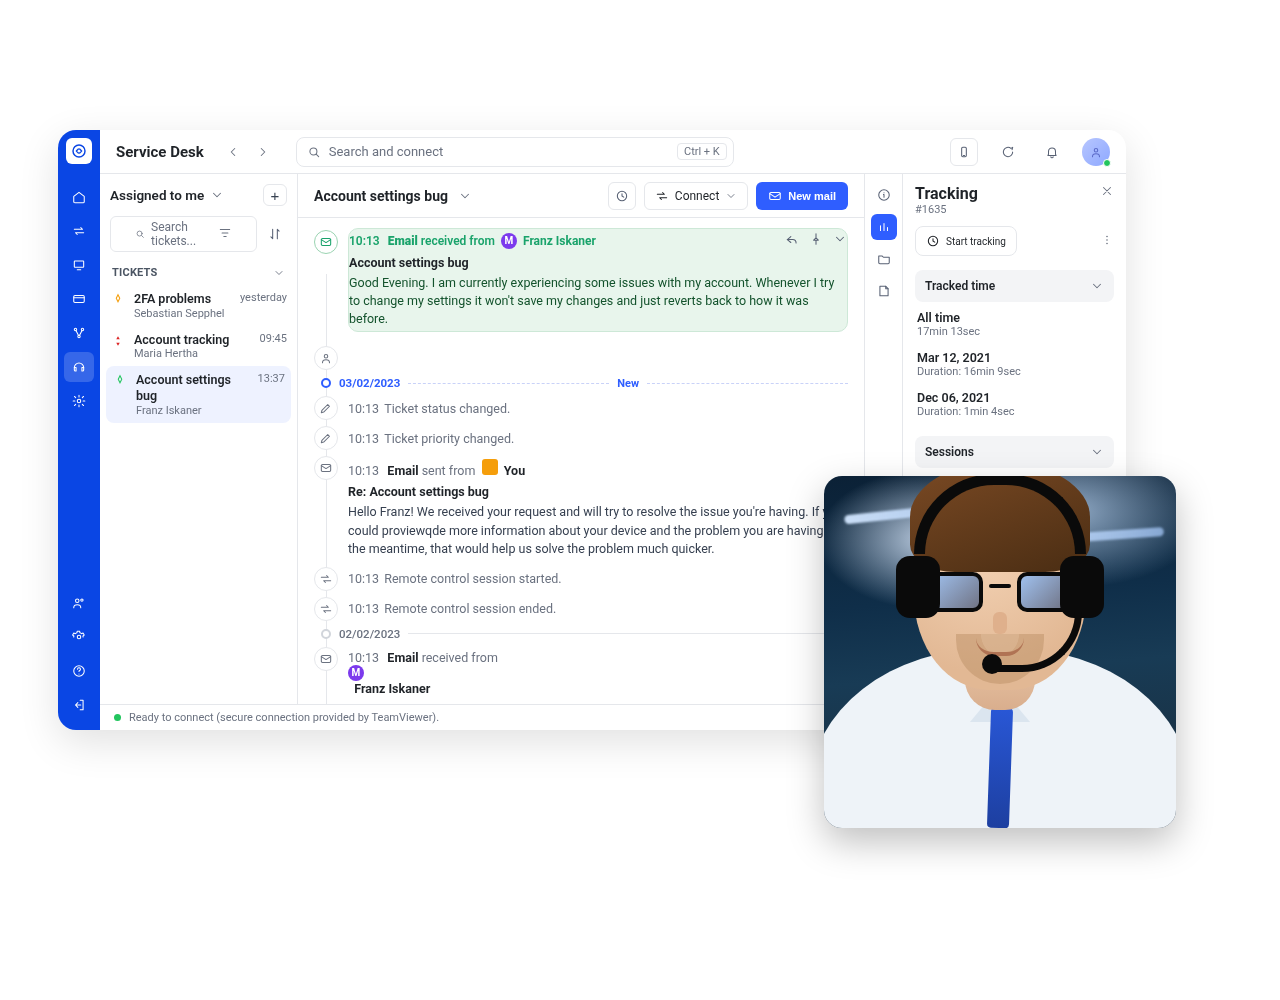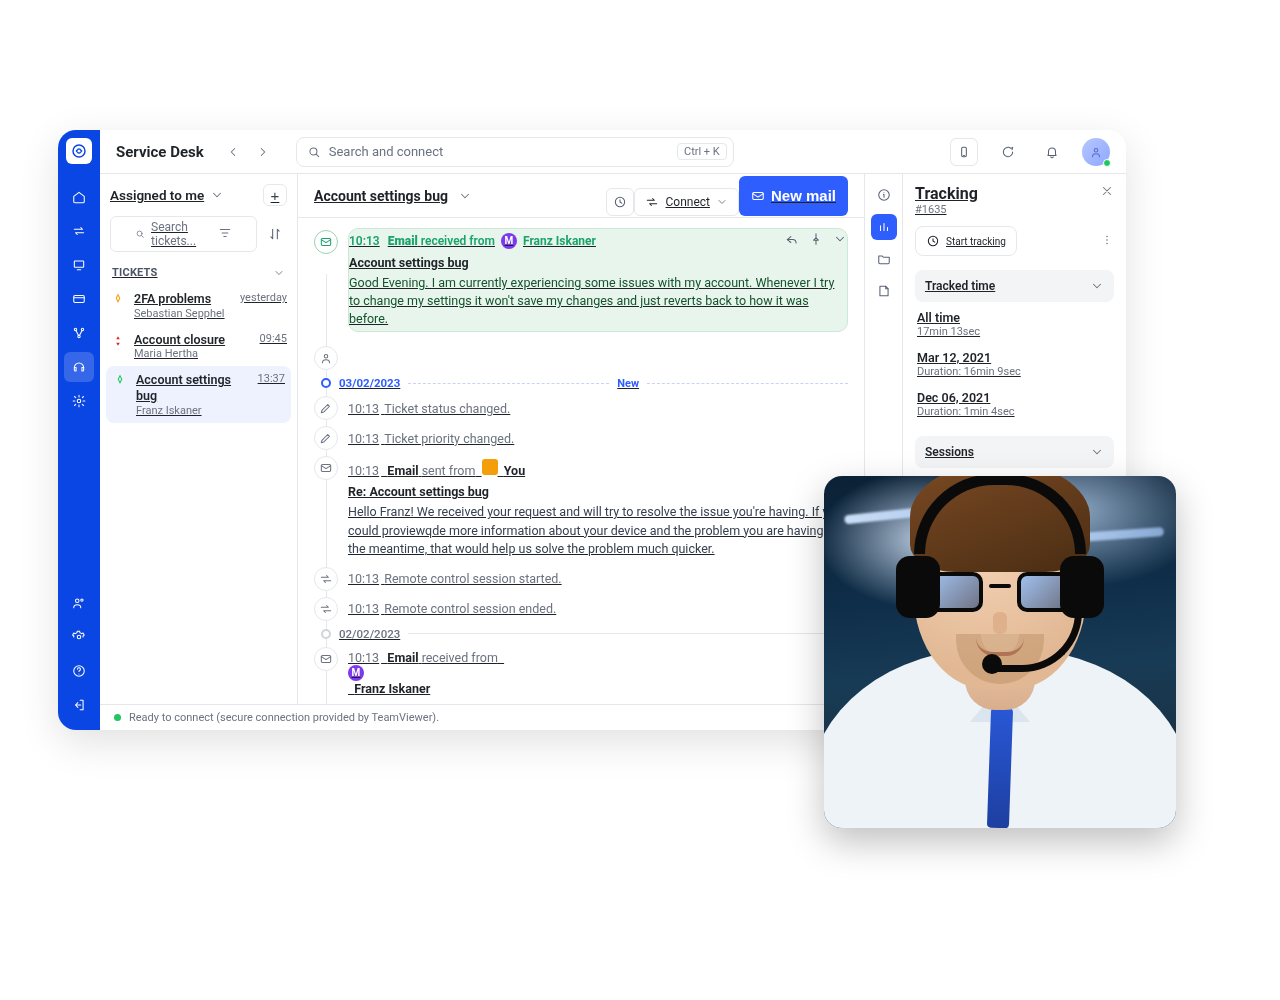--- a/index.html
+++ b/index.html
@@ -36,21 +36,21 @@
   .title{font-weight:700;font-size:15px;}
   .navbtn{width:26px;height:26px;border-radius:6px;display:flex;align-items:center;justify-content:center;cursor:pointer;color:#6b7280;}
   .navbtns{display:flex;gap:4px;margin-left:auto;}
   .searchbox{margin-left:4px;flex:0 0 438px;height:30px;border:1px solid var(--grey-border);border-radius:8px;display:flex;align-items:center;padding:0 6px 0 10px;color:#6b7280;font-size:13px;gap:8px;}
   .searchbox .kbd{margin-left:auto;border:1px solid var(--grey-border);border-radius:4px;padding:1px 6px;font-size:11px;color:#6b7280;}
   .top-icon{width:28px;height:28px;border:1px solid var(--grey-border);border-radius:6px;display:flex;align-items:center;justify-content:center;color:#586174;}
   .top-icon.borderless{border:none;}
   .avatar{width:28px;height:28px;border-radius:50%;background:linear-gradient(135deg,#b7c6ff,#8ea8ff);position:relative;display:flex;align-items:center;justify-content:center;}
   .avatar .dot{position:absolute;right:-1px;bottom:-1px;width:8px;height:8px;border-radius:50%;background:#22c55e;border:1.5px solid #fff;}
 
-  .body{flex:1;display:flex;min-height:0;text-decoration:underline;}
+  .body{flex:1;display:flex;min-height:0;}
 
   
   .panel{width:198px;border-right:1px solid var(--grey-border);display:flex;flex-direction:column;}
   .panel-head{padding:10px 10px;display:flex;align-items:center;gap:6px;font-size:13.5px;font-weight:600;}
   .addbtn{margin-left:auto;width:24px;height:22px;border:1px solid var(--grey-border);border-radius:6px;display:flex;align-items:center;justify-content:center;font-size:15px;color:#374151;cursor:pointer;background:#fff;}
   .panel-search{padding:0 10px;display:flex;gap:6px;align-items:center;}
   .panel-search .box{flex:1;height:36px;border:1px solid var(--grey-border);border-radius:6px;display:flex;align-items:center;padding:0 24px;font-size:12px;color:#6b7280;gap:6px;}
   .panel-search .box .filter{margin-left:auto;color:#6b7280;}
   .sortbtn{width:24px;height:28px;display:flex;align-items:center;justify-content:center;color:#586174;cursor:pointer;}
   .section-head{display:flex;align-items:center;justify-content:space-between;padding:14px 12px 6px;font-size:11px;font-weight:700;letter-spacing:.02em;color:#4b5563;}
@@ -61,24 +61,24 @@
   .ticket .t-sub{font-size:11px;color:var(--grey-text);}
   .ticket .ts{font-size:11px;color:var(--grey-text);white-space:nowrap;}
   .ticket.selected{background:#eef2ff;border-radius:8px;margin:0 6px;padding:6px 6px;}
 
   
   .convo{flex:1;display:flex;min-width:0;}
   .convo-main{flex:1;min-width:0;display:flex;flex-direction:column;}
   .convo-head{height:44px;display:flex;align-items:center;gap:10px;padding:0 16px;border-bottom:1px solid var(--grey-border);}
   .convo-title{font-size:14px;font-weight:700;}
   .chev{color:#6b7280;}
-  .convo-actions{margin-left:auto;display:flex;align-items:flex-end;}
+  .convo-actions{margin-left:auto;display:flex;align-items:center;gap:8px;}
   .iconbtn{width:28px;height:28px;border:1px solid var(--grey-border);border-radius:6px;display:flex;align-items:center;justify-content:center;color:#586174;cursor:pointer;background:#fff;}
   .btn-outline{height:28px;border:1px solid var(--grey-border);border-radius:6px;display:flex;align-items:center;gap:6px;padding:0 10px;font-size:12px;cursor:pointer;background:#fff;}
-  .btn-primary{height:40px;background:var(--blue2);color:#fff;border:none;border-radius:6px;display:flex;align-items:center;gap:6px;padding:0 12px;font-size:15px;font-weight:600;cursor:pointer;}
+  .btn-primary{height:28px;background:var(--blue2);color:#fff;border:none;border-radius:6px;display:flex;align-items:center;gap:6px;padding:0 12px;font-size:11px;font-weight:600;cursor:pointer;}
 
   .thread{flex:1;overflow:hidden;padding:12px 16px 0;position:relative;font-size:12.5px;}
   .tl-line{position:absolute;left:28px;top:56px;bottom:0;width:1px;background:var(--grey-border);}
   .event{display:flex;gap:10px;position:relative;padding-left:0;margin-bottom:6px;}
   .event .bullet{width:24px;height:24px;border:1px solid var(--grey-border);border-radius:50%;background:#fff;display:flex;align-items:center;justify-content:center;color:#6b7280;z-index:1;flex:none;}
   .event .content{flex:1;padding:3px 0;}
   .event.small{color:var(--grey-text);align-items:center;}
   .event .t{color:var(--grey-text);margin-right:2px;}
   .event .name{font-weight:600;color:#374151;}
   .card{background:var(--green-row);border:1px solid #cde8d7;border-radius:10px;padding:10px 14px 12px;margin:-2px 0 8px;}
@@ -334,21 +334,21 @@
               </div>
             <div class="ts">yesterday</div>
           </div>
           <div class="ticket">
             <div class="icon">
                 <svg viewBox="0 0 24 24" width="14" height="14">
                   <path d="M12 4l3 5h-6zM12 20l3-5h-6z" fill="#dc2626"></path>
                 </svg>
               </div>
             <div class="lines">
-                <div class="t-title">Account closure</div>
+                <div class="t-title">Account tracking</div>
                 <div class="t-sub">Maria Hertha</div>
               </div>
             <div class="ts">09:45</div>
           </div>
           <div class="ticket selected">
             <div class="icon">
                 <svg viewBox="0 0 24 24" width="14" height="14">
                   <path d="M12 3l3 6-3 6-3-6z" fill="none" stroke="#22c55e" stroke-width="1.8"></path>
                 </svg>
               </div>

